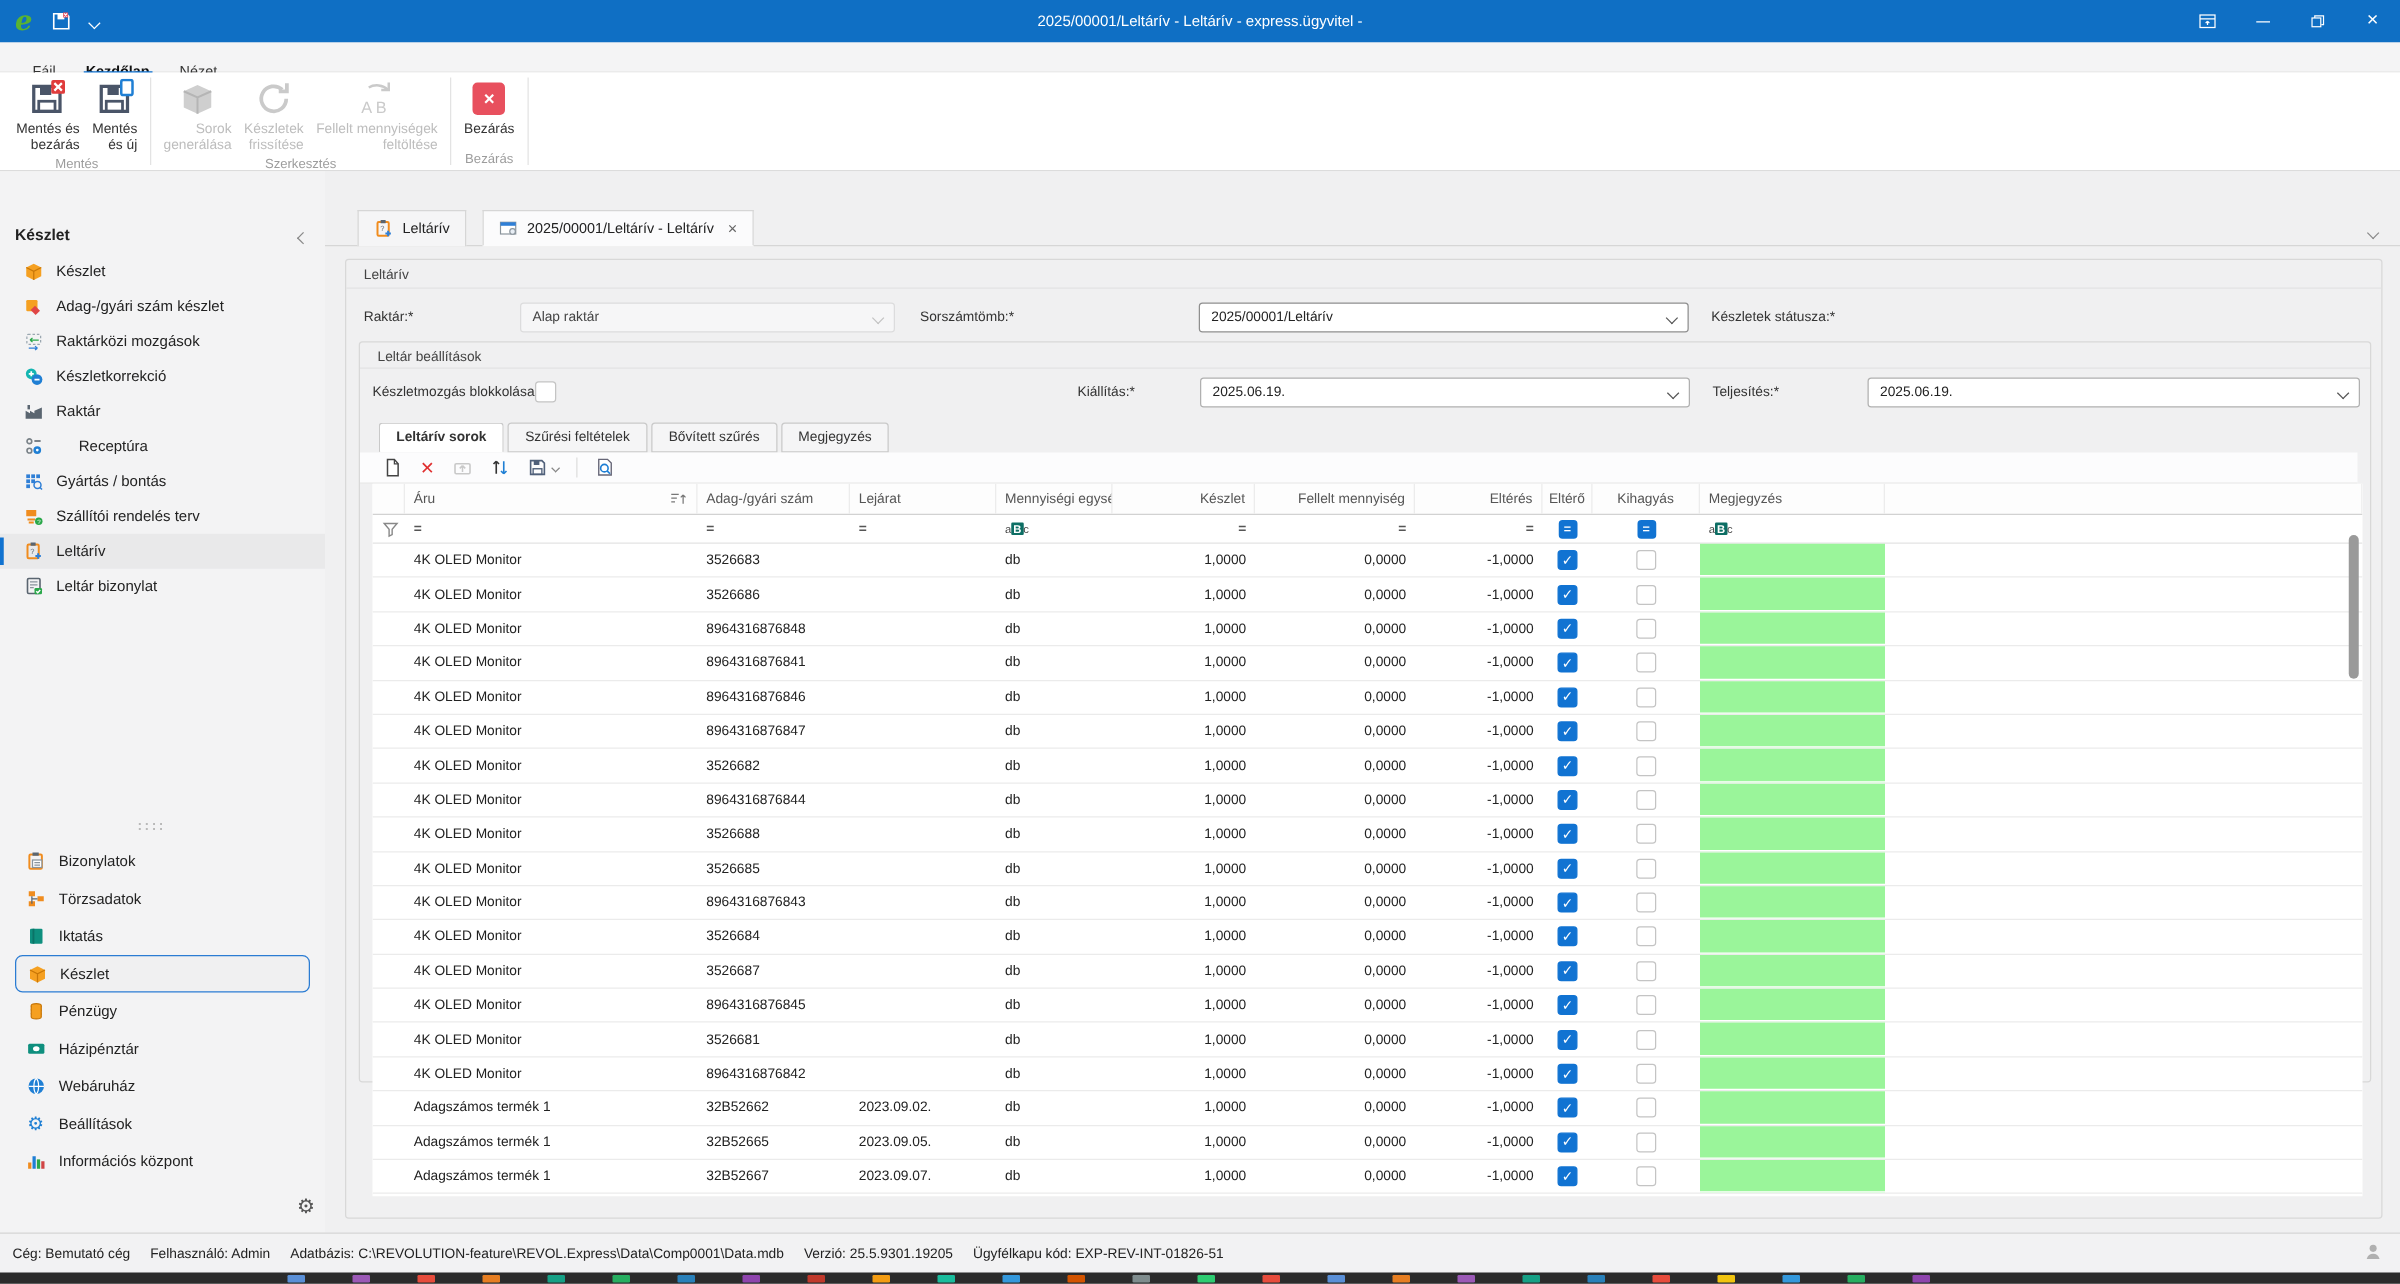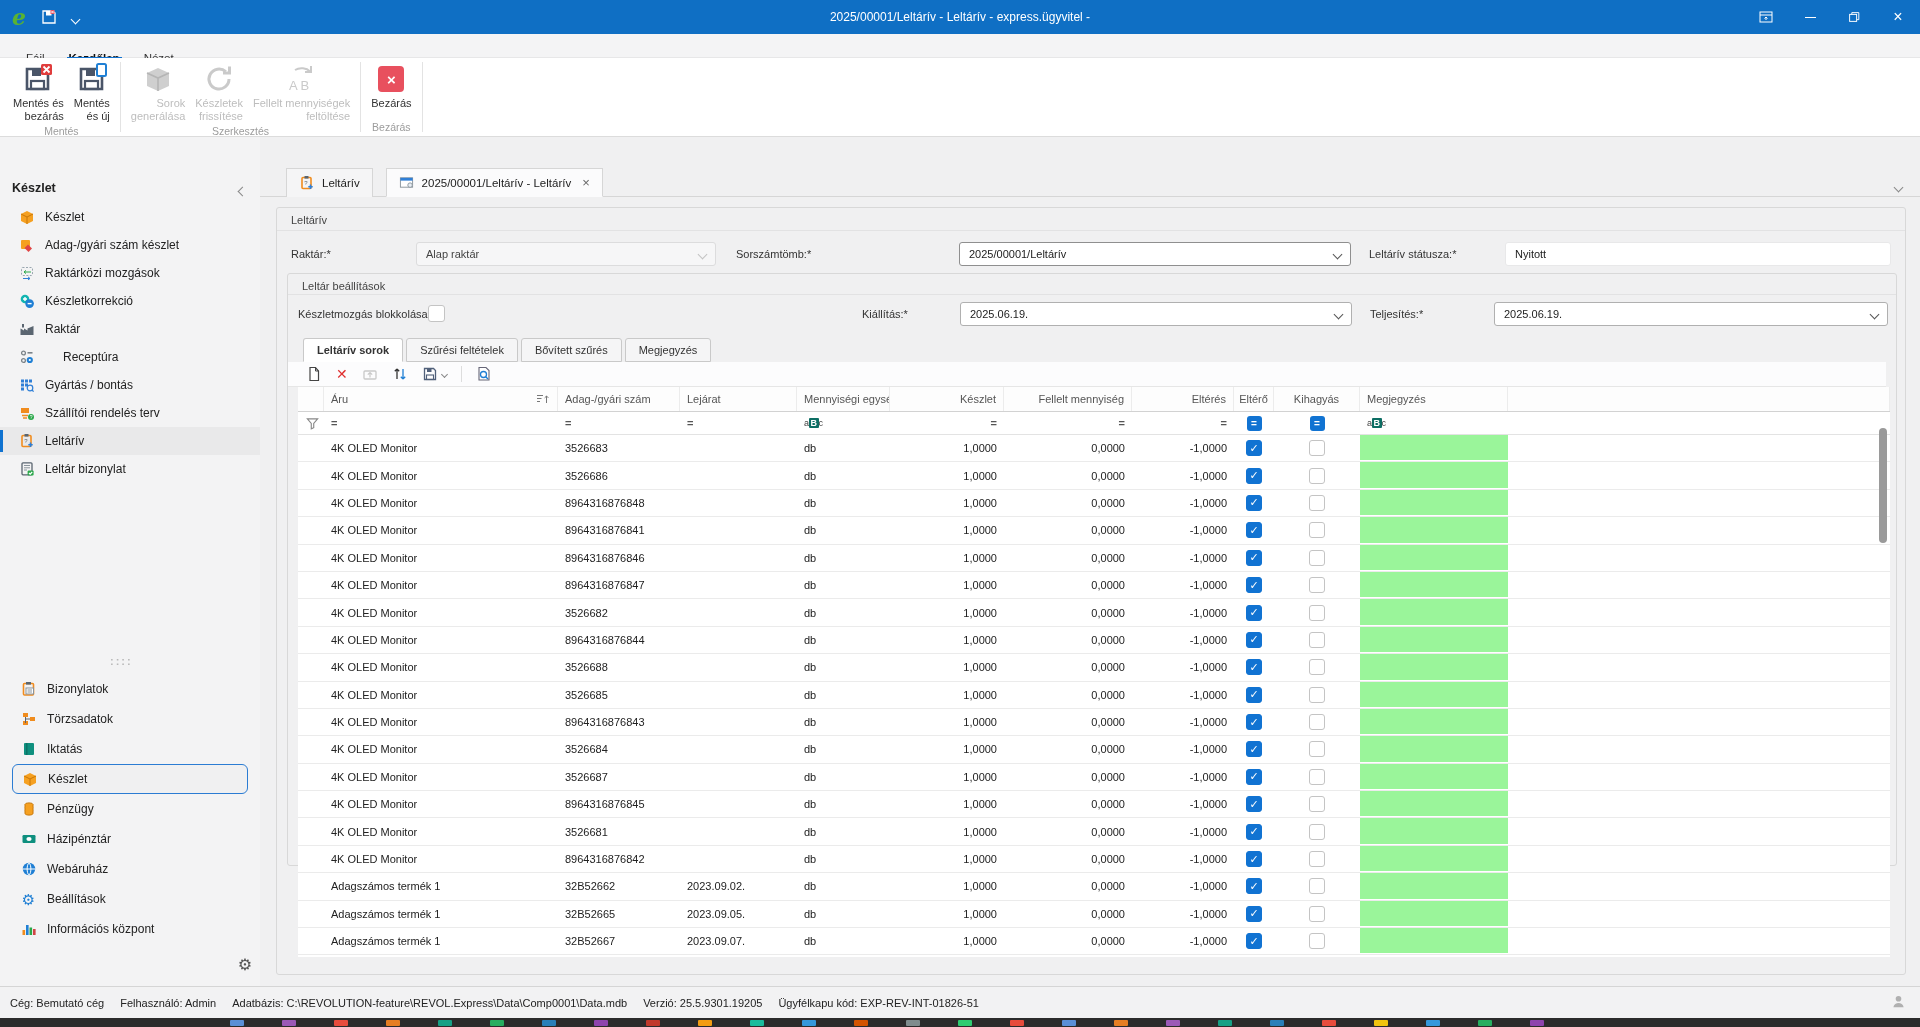--- a/index.html
+++ b/index.html
@@ -501,24 +501,21 @@
     <div class="flabel" style="left:14px;top:34px">Raktár:*</div>
     <div class="combo disabled" style="left:139px;top:34px;width:300px">
       <span>Alap raktár</span>
         <i class="chev"></i>
     </div>
     <div class="flabel" style="left:459px;top:34px">Sorszámtömb:*</div>
     <div class="combo strong" style="left:682px;top:34px;width:392px">
       <span>2025/00001/Leltárív</span>
         <i class="chev"></i>
     </div>
-    <div class="flabel" style="left:1092px;top:34px">Leltárív státusza:*</div>
-    <div class="plainfield" style="left:1228px;top:34px;width:386px">
-      <span>Nyitott</span>
-    </div>
+    <div class="flabel" style="left:1092px;top:34px">Készletek státusza:*</div>
 
     <div class="gbox" style="left:10px;top:65px;width:1610px;height:593px">
       <div class="gbox-label">Leltár beállítások</div>
       <div class="gbox-sep" style="top:20px"></div>
 
       <div class="flabel" style="left:10px;top:28px">Készletmozgás blokkolása</div>
       <div class="cb abs" style="left:140px;top:31px"></div>
       <div class="flabel" style="left:574px;top:28px">Kiállítás:*</div>
       <div class="combo" style="left:672px;top:28px;width:392px">
         <span>2025.06.19.</span>

